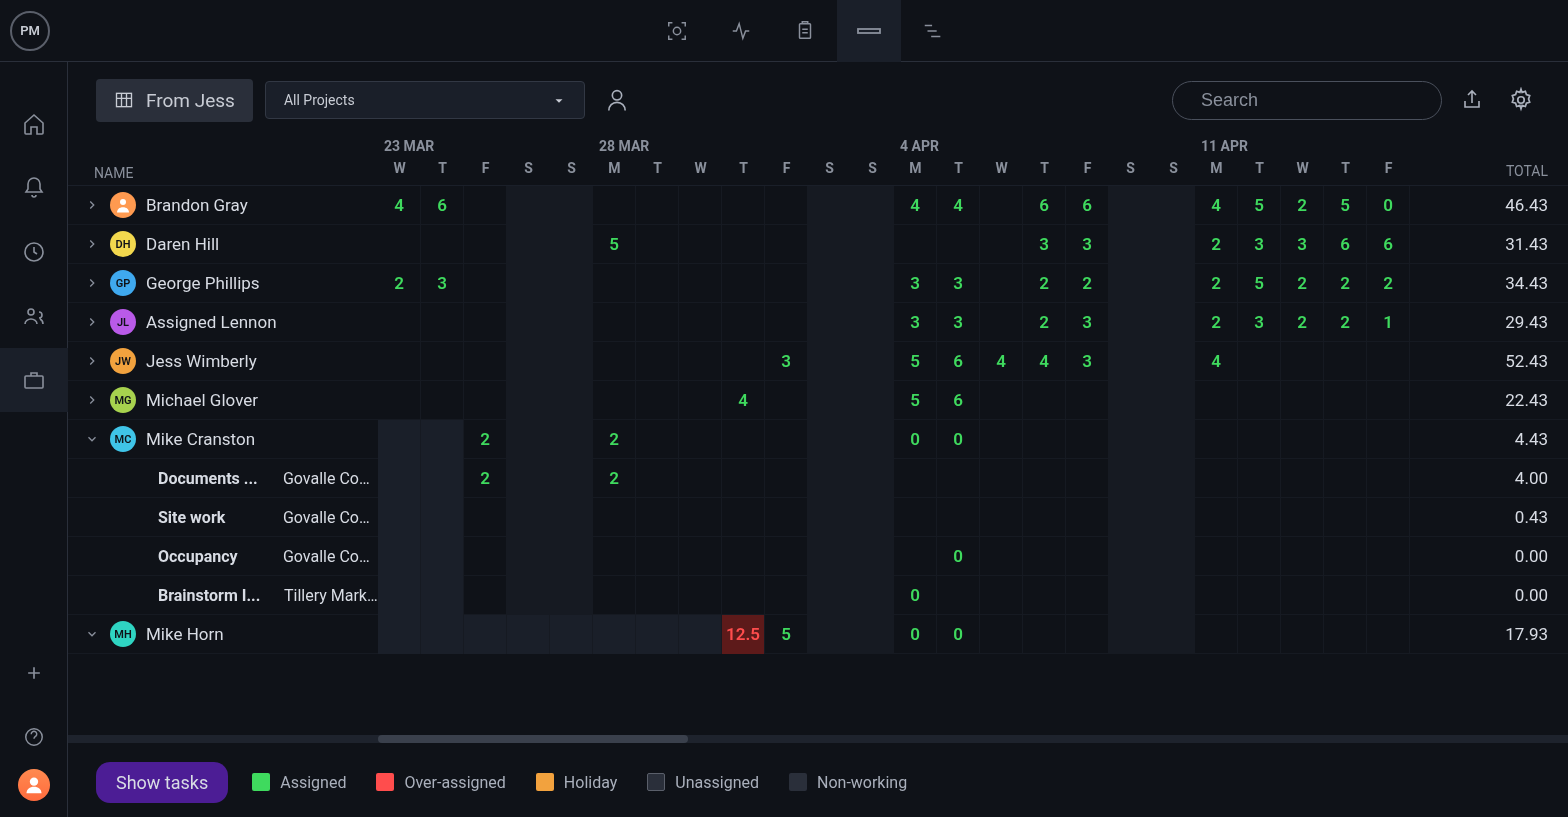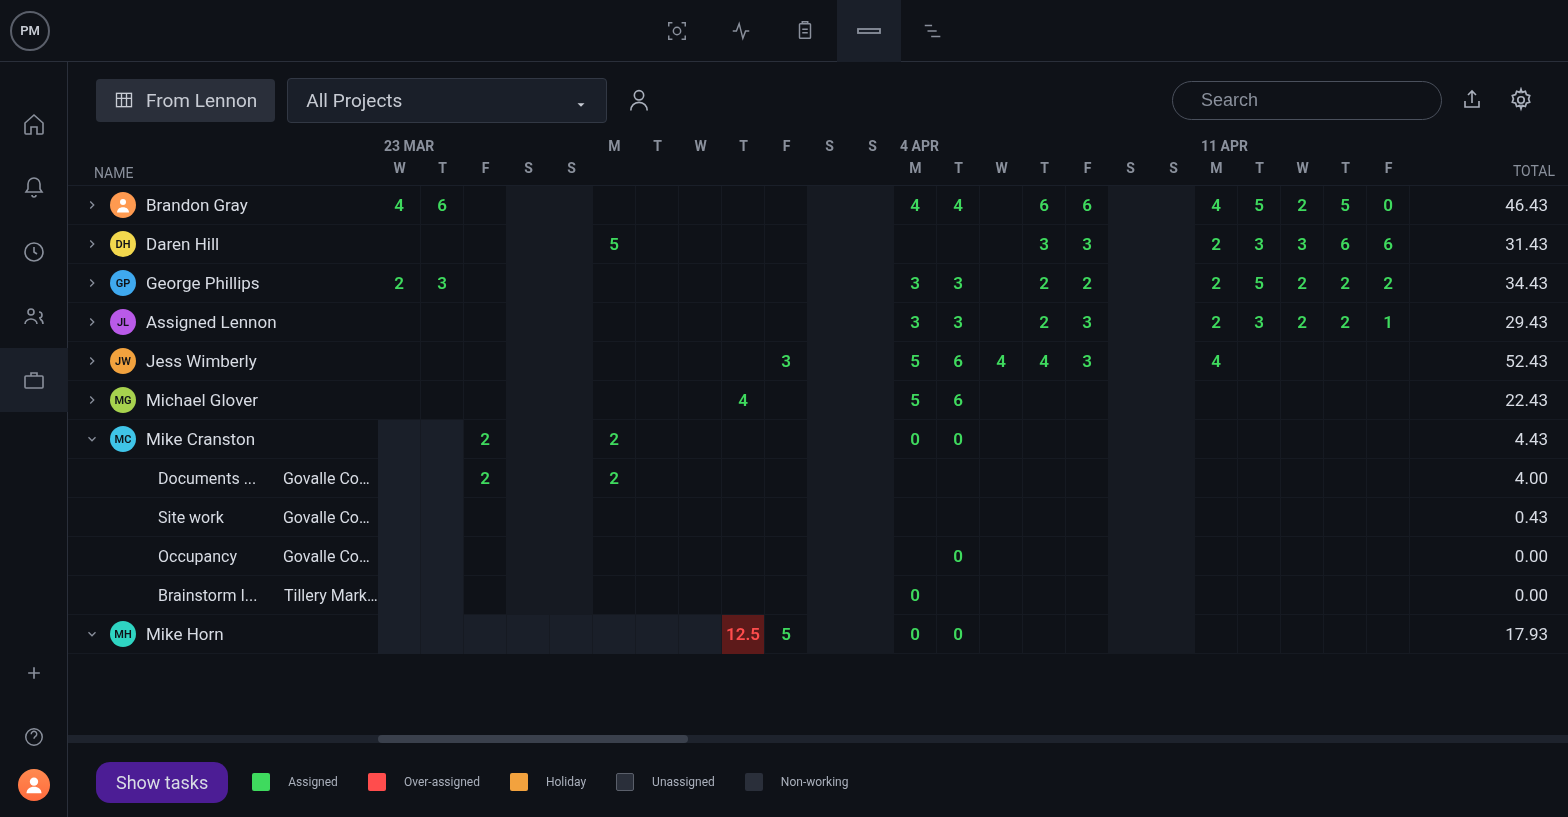--- a/index.html
+++ b/index.html
@@ -109,21 +109,21 @@
   cursor: pointer;
 }
 .project-select {
   background: #1a1f29;
   border: 1px solid #323844;
   border-radius: 4px;
   padding: 10px 18px;
   display: flex;
   align-items: flex-end;
   justify-content: space-between;
-  font-size: 19px;
+  font-size: 14px;
   color: #c8ccd4;
   width: 320px;
   cursor: pointer;
 }
 .toolbar-spacer { flex: 1; }
 .search-box {
   background: #0f1218;
   border: 1px solid #4a505c;
   border-radius: 22px;
   padding: 8px 18px;
@@ -186,21 +186,21 @@
   text-align: center;
   font-size: 14px;
   color: #8a909c;
 }
 .total-col-h {
   width: 90px;
   flex-shrink: 0;
   display: flex;
   align-items: flex-end;
   justify-content: flex-end;
-  padding-right: 13px;
+  padding-right: 20px;
   padding-bottom: 6px;
   margin-left: auto;
 }
 .grid-body {
   flex: 1;
   overflow-y: auto;
 }
 .person-row {
   display: flex;
   height: 39px;
@@ -269,20 +269,21 @@
   padding-left: 90px;
   gap: 8px;
 }
 .task-name {
   font-size: 16px;
   color: #d8dce4;
   width: 120px;
   overflow: hidden;
   white-space: nowrap;
   text-overflow: ellipsis;
+  font-weight: bold;
 }
 .task-project {
   font-size: 16px;
   color: #d8dce4;
   overflow: hidden;
   white-space: nowrap;
   text-overflow: ellipsis;
 }
 .footer {
   height: 70px;
@@ -294,23 +295,22 @@
 .show-tasks-btn {
   background: #4c1d95;
   border-radius: 14px;
   padding: 10px 20px;
   font-size: 18px;
   color: #d8dce4;
   cursor: pointer;
 }
 .legend-item {
   display: flex;
-  align-items: center;
-  gap: 18px;
-  font-size: 12px;
+  gap: 10px;
+  font-size: 16px;
   color: #aab0bc;
 }
 .legend-swatch {
   width: 18px; height: 18px; border-radius: 2px;
 }
 .scroll-track {
   height: 8px;
   background: #1e232d;
   position: relative;
   margin: 0 0 4px 0;
@@ -411,21 +411,21 @@
     </div>
   </div>
 
   <div class="content">
     <div class="toolbar">
       <div class="from-today-btn">
         <svg width="20" height="20" viewBox="0 0 24 24" fill="none" stroke="currentColor" stroke-width="1.6">
             <rect x="3" y="4" width="18" height="16"></rect>
             <path d="M3 10h18M9 4v16M15 4v16"></path>
           </svg>
-        <span>From Lennon</span>
+        <span>From Jess</span>
       </div>
       <div class="project-select">
         <span>All Projects</span>
         <svg width="14" height="14" viewBox="0 0 24 24" fill="currentColor">
             <path d="M6 9l6 6 6-6z"></path>
           </svg>
       </div>
       <div class="toolbar-icon">
         <svg width="28" height="28" viewBox="0 0 24 24" fill="none" stroke="currentColor" stroke-width="1.4">
             <circle cx="12" cy="8" r="4"></circle>
@@ -461,20 +461,21 @@
               <div class="week-label">23 MAR</div>
               <div class="day-row">
                 <div class="day-cell-h">W</div>
                 <div class="day-cell-h">T</div>
                 <div class="day-cell-h">F</div>
                 <div class="day-cell-h">S</div>
                 <div class="day-cell-h">S</div>
               </div>
             </div>
             <div class="week-group">
+              <div class="week-label">28 MAR</div>
               <div class="day-row">
                 <div class="day-cell-h">M</div>
                 <div class="day-cell-h">T</div>
                 <div class="day-cell-h">W</div>
                 <div class="day-cell-h">T</div>
                 <div class="day-cell-h">F</div>
                 <div class="day-cell-h">S</div>
                 <div class="day-cell-h">S</div>
               </div>
             </div>

